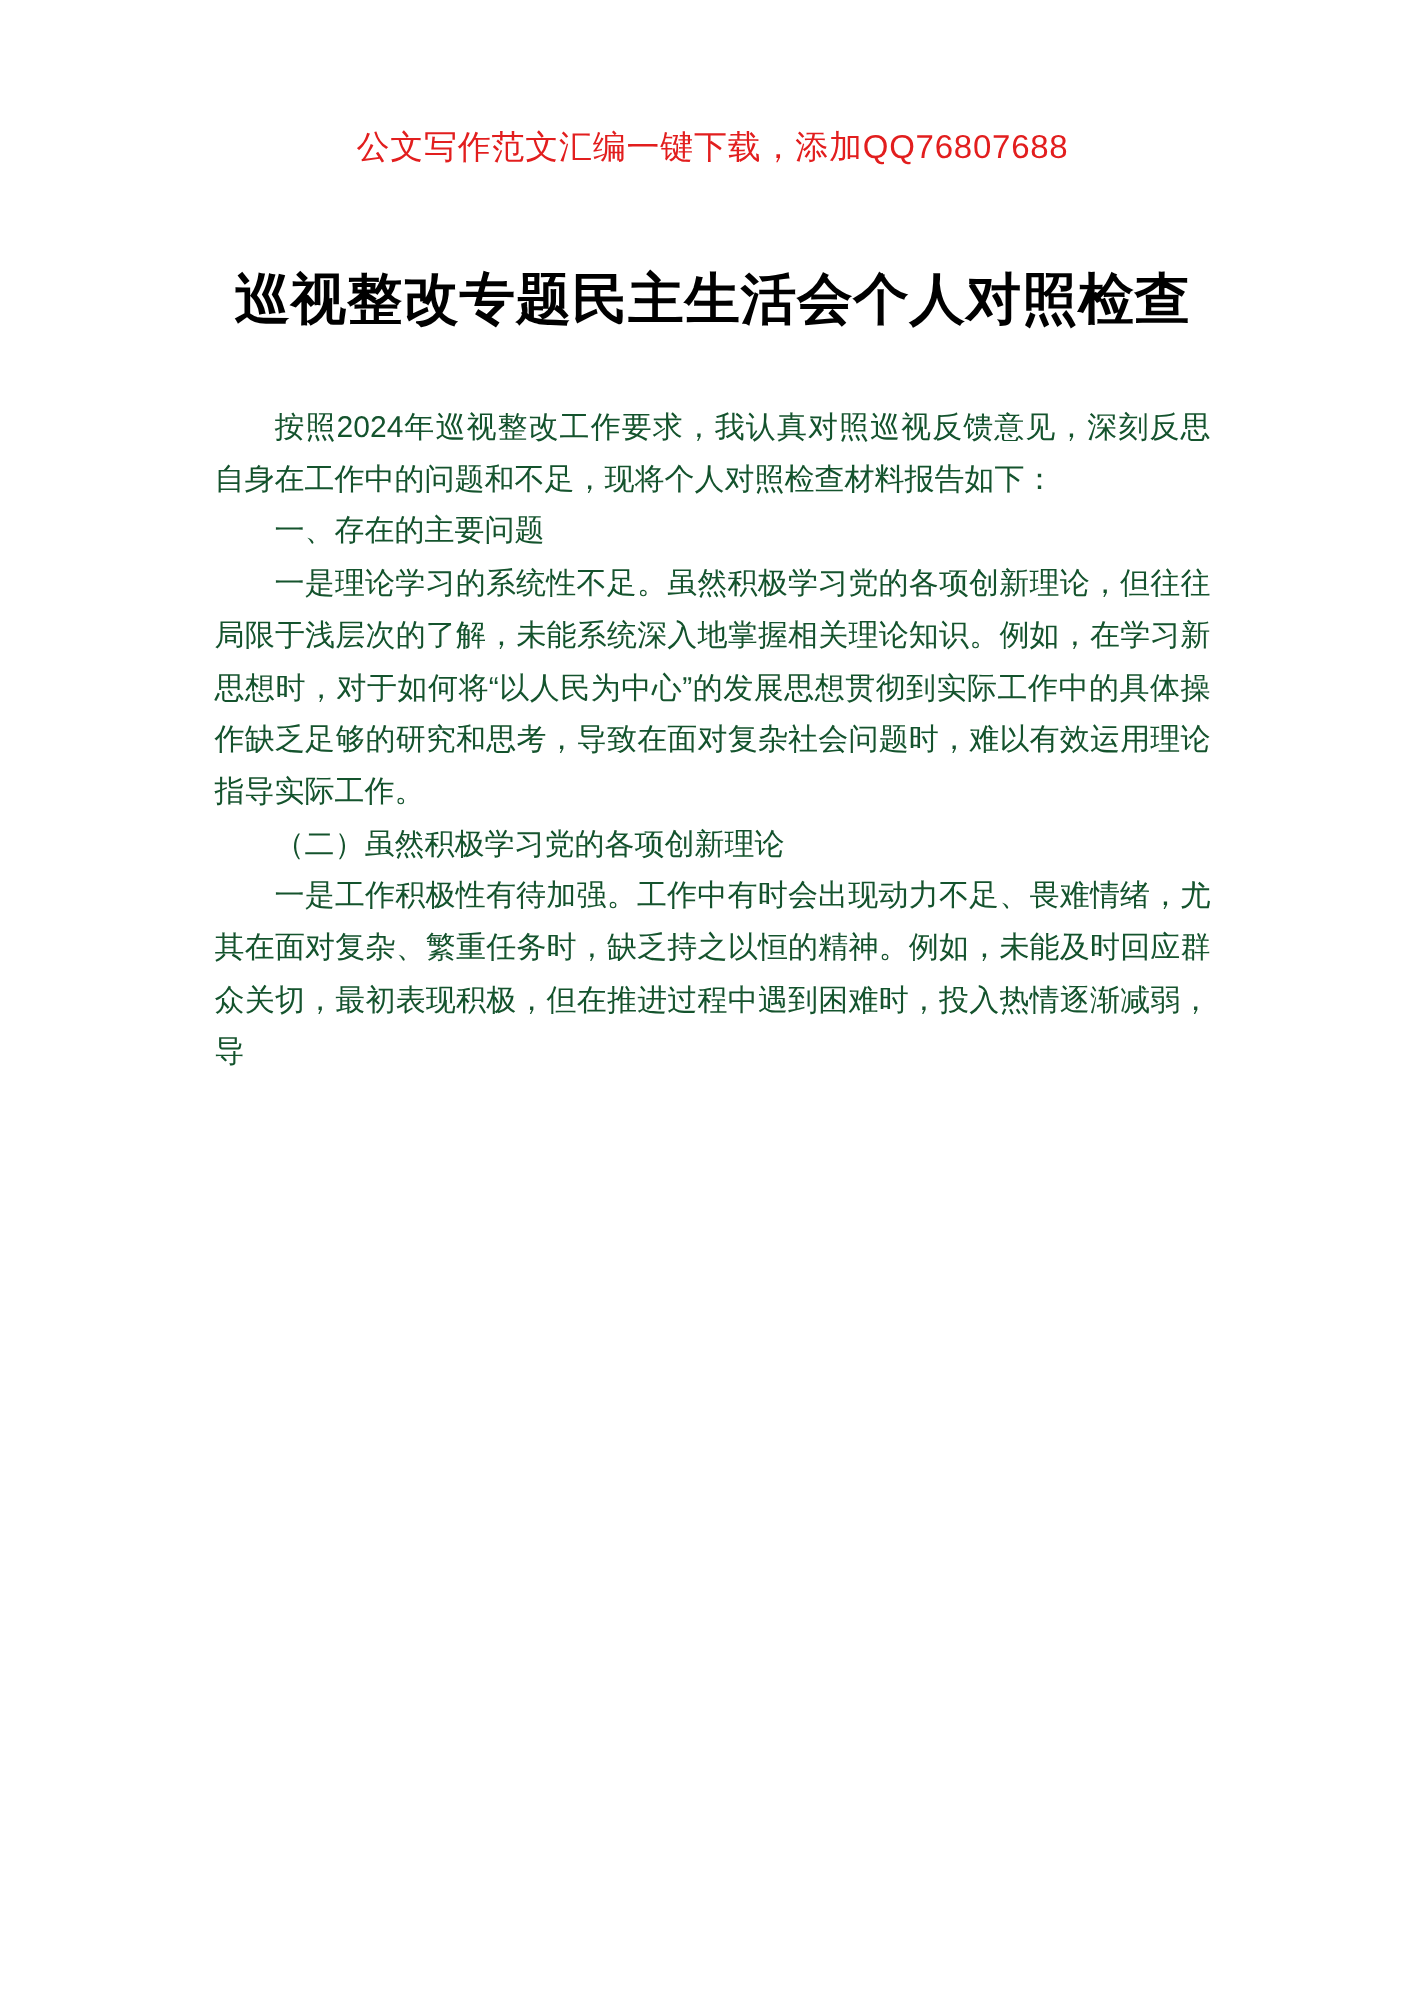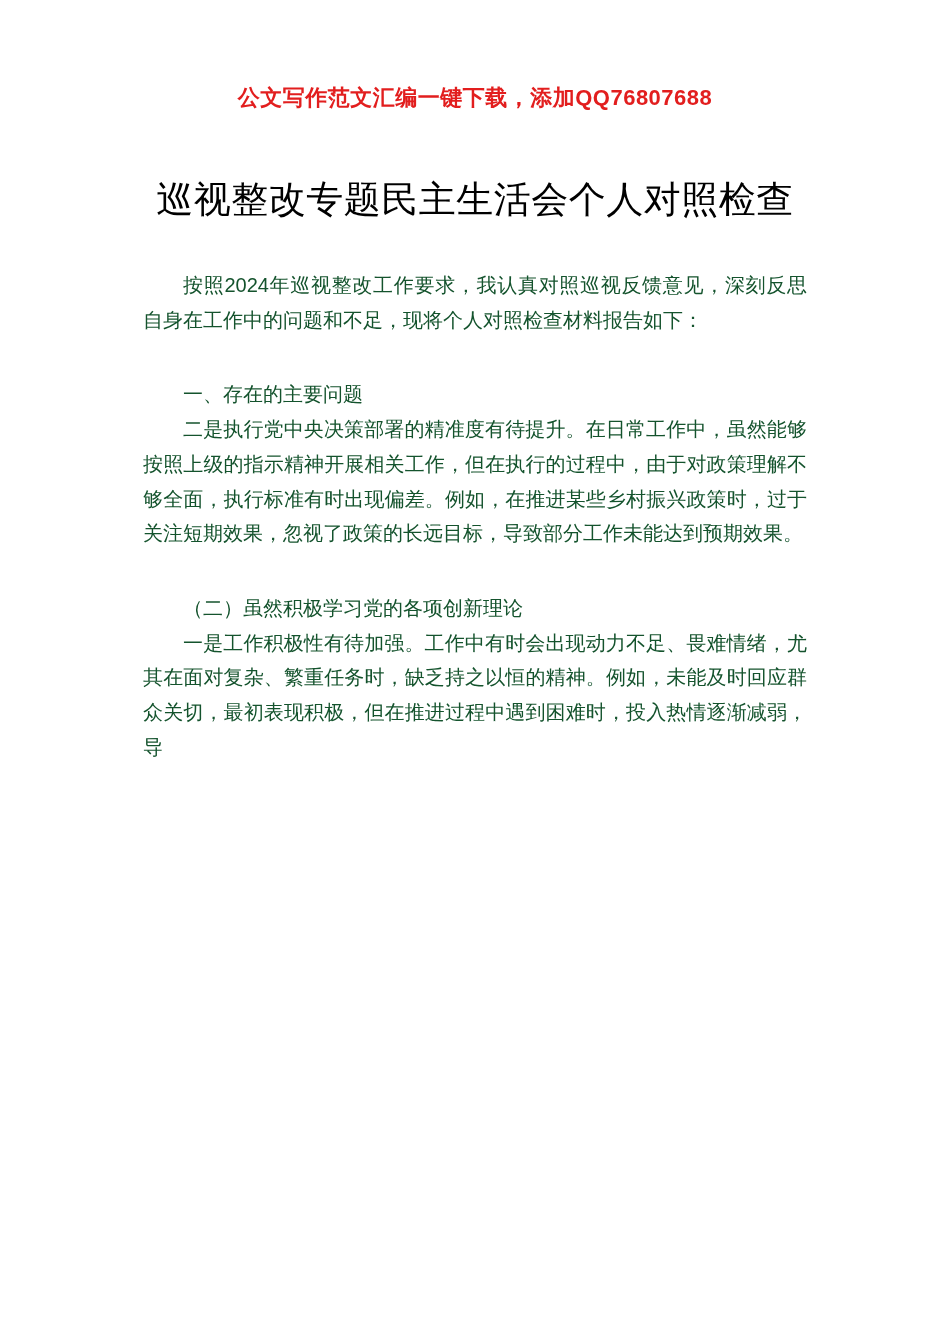--- a/index.html
+++ b/index.html
@@ -17,32 +17,32 @@
     color: #000000;
   }
   .promo {
     position: absolute;
     top: 84px;
     left: 0;
     width: 100%;
     text-align: center;
     font-size: 22px;
     line-height: 28px;
-    font-weight: bold;
+    font-weight: normal;
     letter-spacing: 0.5px;
   }
   .doc-title {
     position: absolute;
     top: 178px;
     left: 0;
     width: 100%;
     text-align: center;
     font-size: 37px;
     line-height: 44px;
-    font-weight: normal;
+    font-weight: bold;
     letter-spacing: 0.5px;
     color: #000000;
   }
   .doc-body {
     position: absolute;
     top: 268px;
     left: 143px;
     width: 664px;
     font-size: 20px;
     line-height: 34.7px;
@@ -50,31 +50,30 @@
     text-justify: inter-ideograph;
     color: #14532d;
   }
   .block {
     text-indent: 2em;
     margin: 0;
     padding: 0;
   }
   .block.heading {
     font-weight: normal;
-    margin-top: 40px;
   }
 </style>
 </head>
 <body>
 
 <div class="page" style="background: rgb(255, 255, 255);">
   <div class="promo" style="color: rgb(226, 30, 30);">公文写作范文汇编一键下载，添加QQ76807688</div>
 
   <div class="doc-title">巡视整改专题民主生活会个人对照检查</div>
 
   <div class="doc-body">
       <div class="block paragraph">按照2024年巡视整改工作要求，我认真对照巡视反馈意见，深刻反思自身在工作中的问题和不足，现将个人对照检查材料报告如下：</div>
       <div class="block heading">一、存在的主要问题</div>
-      <div class="block paragraph">二是执行党中央决策部署的精准度有待提升。在日常工作中，虽然能够按照上级的指示精神开展相关工作，但在执行的过程中，由于对政策理解不够全面，执行标准有时出现偏差。例如，在推进某些乡村振兴政策时，过于关注短期效果，忽视了政策的长远目标，导致部分工作未能达到预期效果。</div>
+      <div class="block paragraph">一是理论学习的系统性不足。虽然积极学习党的各项创新理论，但往往局限于浅层次的了解，未能系统深入地掌握相关理论知识。例如，在学习新思想时，对于如何将“以人民为中心”的发展思想贯彻到实际工作中的具体操作缺乏足够的研究和思考，导致在面对复杂社会问题时，难以有效运用理论指导实际工作。</div>
       <div class="block heading">（二）虽然积极学习党的各项创新理论</div>
       <div class="block paragraph">一是工作积极性有待加强。工作中有时会出现动力不足、畏难情绪，尤其在面对复杂、繁重任务时，缺乏持之以恒的精神。例如，未能及时回应群众关切，最初表现积极，但在推进过程中遇到困难时，投入热情逐渐减弱，导</div>
     </div>
 </div>
 
 </body></html>

